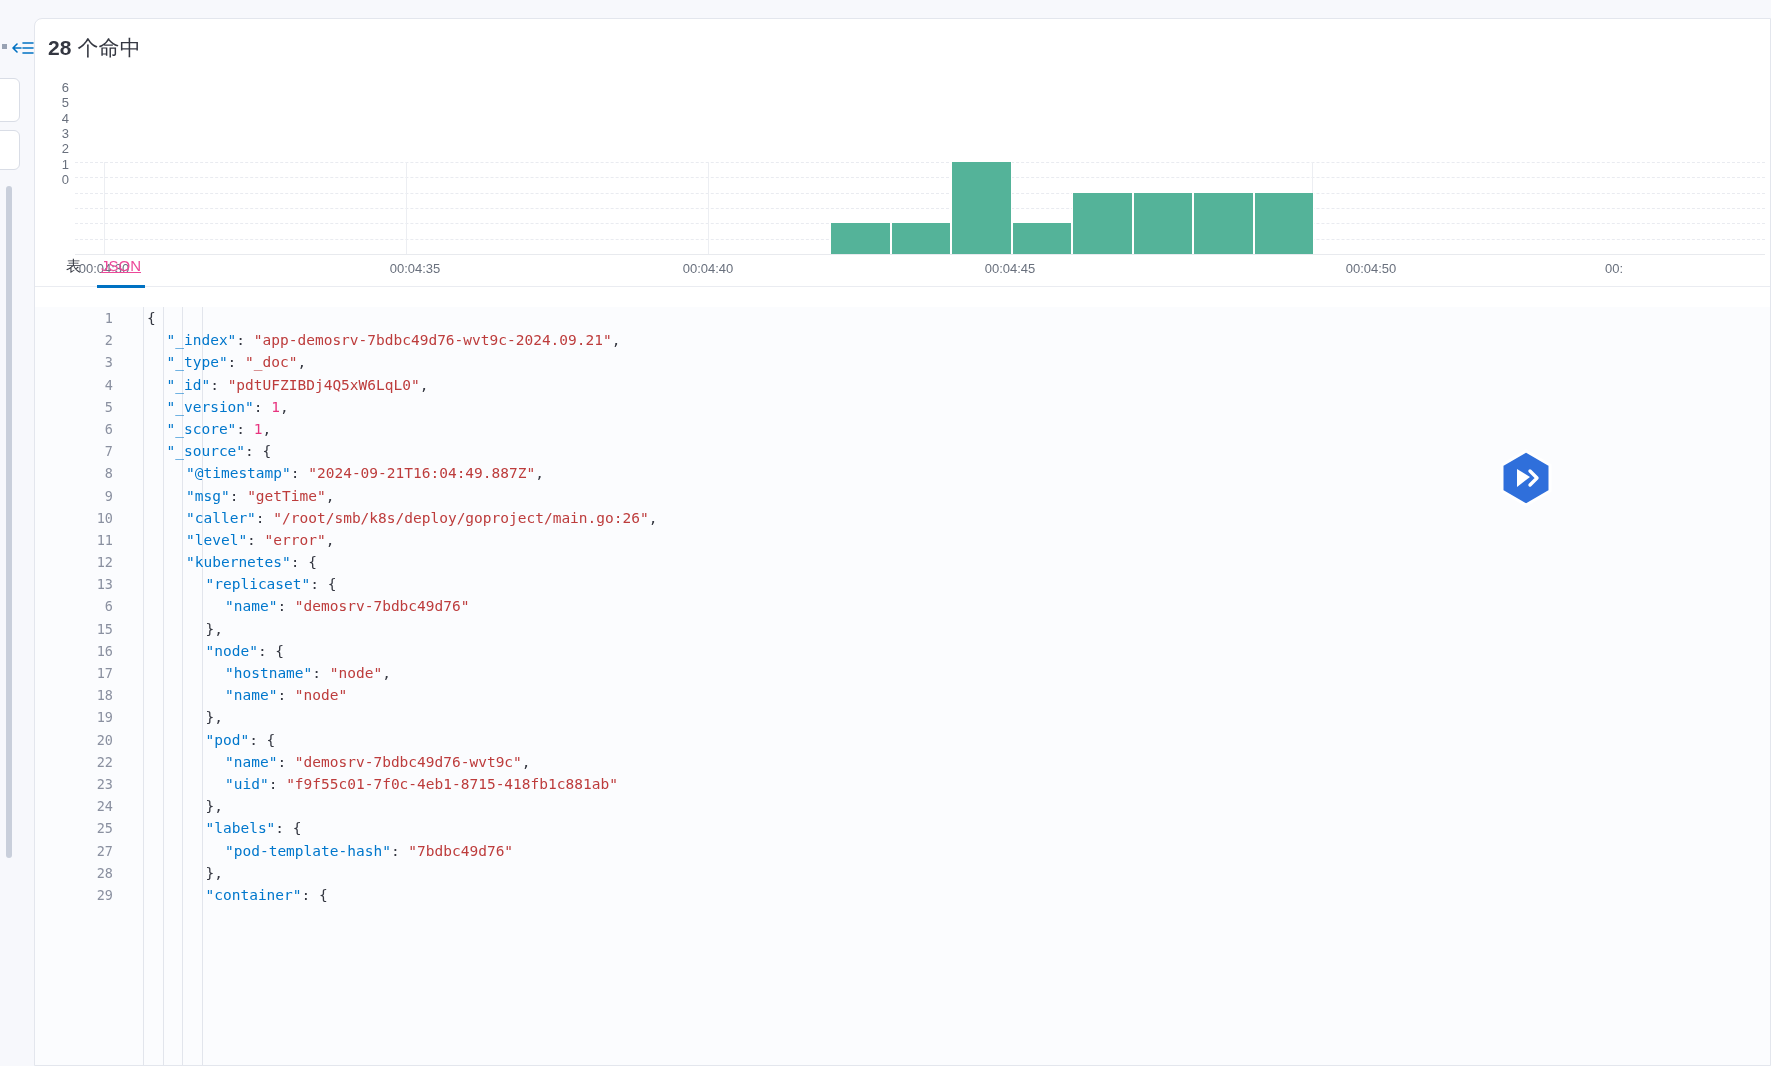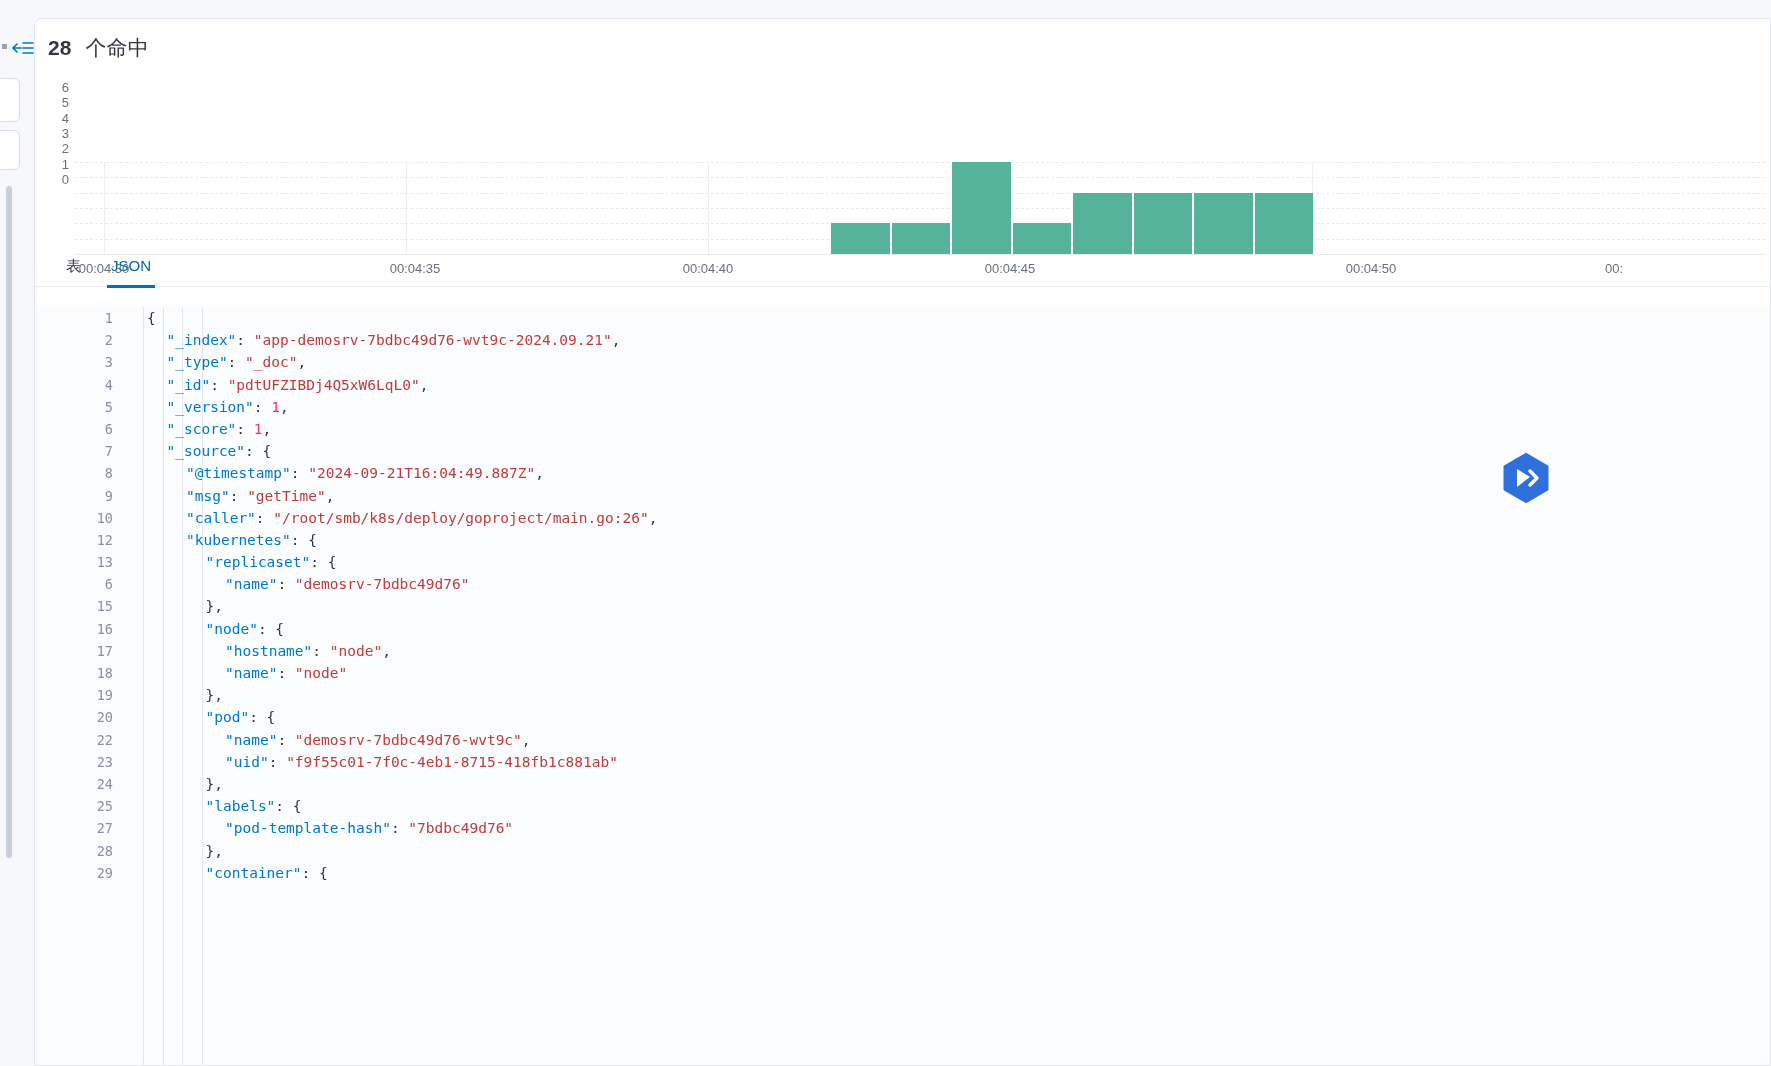--- a/index.html
+++ b/index.html
@@ -43,21 +43,21 @@
     border-top-left-radius: 8px;
     border-bottom-left-radius: 0;
     overflow: hidden;
   }
 
   .hits-title {
     position: absolute; left: 13px; top: 15px;
     font-size: 21px; color: #343741; letter-spacing: .1px;
   }
   .hits-title .num { font-weight: 700; }
-  .hits-title .lbl { font-weight: 400; margin-left: 8px; }
+  .hits-title .lbl { font-weight: 400; }
 
   
   .chart-wrap { position: absolute; left: 0; top: 62px; width: 1737px; height: 170px; }
   .y-labels {
     position: absolute; left: 12px; top: 0; width: 22px; height: 96px;
     text-align: right;
   }
   .y-labels div {
     font-size: 13px; color: #69707d; line-height: 1; height: 13.6px;
     position: absolute; right: 0; width: 22px;
@@ -96,21 +96,21 @@
   
   .tabs {
     position: absolute; left: 0; top: 232px; width: 1737px; height: 36px;
     border-bottom: 1px solid #eaecf1;
   }
   .tab {
     position: absolute; top: 0; height: 36px; line-height: 30px;
     font-size: 15px; cursor: pointer; padding: 0 4px;
   }
   .tab.inactive { left: 27px; color: #343741; }
-  .tab.active { left: 72px; color: #0369a1; }
+  .tab.active { left: 62px; color: #ec4899; text-decoration: underline; }
   .tab.active::after {
     content: ""; position: absolute; left: 0; right: 0; bottom: -1px;
     height: 3px; background: #0071c2;
   }
 
   
   .json-area {
     position: absolute; left: 0; top: 288px; width: 1737px; height: 760px;
     background: #fbfcfe;
     font-family: "DejaVu Sans Mono", monospace;
@@ -222,20 +222,21 @@
         <div class="jrow"><span class="ln">1</span><span class="jcode" style="left: 112px;"><span class="p">{</span></span></div>
         <div class="jrow"><span class="ln">2</span><span class="jcode" style="left: 131.5px;"><span class="k">"_index"</span><span class="p">: </span><span class="s">"app-demosrv-7bdbc49d76-wvt9c-2024.09.21"</span><span class="p">,</span></span></div>
         <div class="jrow"><span class="ln">3</span><span class="jcode" style="left: 131.5px;"><span class="k">"_type"</span><span class="p">: </span><span class="s">"_doc"</span><span class="p">,</span></span></div>
         <div class="jrow"><span class="ln">4</span><span class="jcode" style="left: 131.5px;"><span class="k">"_id"</span><span class="p">: </span><span class="s">"pdtUFZIBDj4Q5xW6LqL0"</span><span class="p">,</span></span></div>
         <div class="jrow"><span class="ln">5</span><span class="jcode" style="left: 131.5px;"><span class="k">"_version"</span><span class="p">: </span><span class="n">1</span><span class="p">,</span></span></div>
         <div class="jrow"><span class="ln">6</span><span class="jcode" style="left: 131.5px;"><span class="k">"_score"</span><span class="p">: </span><span class="n">1</span><span class="p">,</span></span></div>
         <div class="jrow"><span class="ln">7</span><span class="jcode" style="left: 131.5px;"><span class="k">"_source"</span><span class="p">: {</span></span></div>
         <div class="jrow"><span class="ln">8</span><span class="jcode" style="left: 151px;"><span class="k">"@timestamp"</span><span class="p">: </span><span class="s">"2024-09-21T16:04:49.887Z"</span><span class="p">,</span></span></div>
         <div class="jrow"><span class="ln">9</span><span class="jcode" style="left: 151px;"><span class="k">"msg"</span><span class="p">: </span><span class="s">"getTime"</span><span class="p">,</span></span></div>
         <div class="jrow"><span class="ln">10</span><span class="jcode" style="left: 151px;"><span class="k">"caller"</span><span class="p">: </span><span class="s">"/root/smb/k8s/deploy/goproject/main.go:26"</span><span class="p">,</span></span></div>
+        <div class="jrow"><span class="ln">11</span><span class="jcode" style="left: 151px;"><span class="k">"level"</span><span class="p">: </span><span class="s">"error"</span><span class="p">,</span></span></div>
         <div class="jrow"><span class="ln">12</span><span class="jcode" style="left: 151px;"><span class="k">"kubernetes"</span><span class="p">: {</span></span></div>
         <div class="jrow"><span class="ln">13</span><span class="jcode" style="left: 170.5px;"><span class="k">"replicaset"</span><span class="p">: {</span></span></div>
         <div class="jrow"><span class="ln">6</span><span class="jcode" style="left: 190px;"><span class="k">"name"</span><span class="p">: </span><span class="s">"demosrv-7bdbc49d76"</span></span></div>
         <div class="jrow"><span class="ln">15</span><span class="jcode" style="left: 170.5px;"><span class="p">},</span></span></div>
         <div class="jrow"><span class="ln">16</span><span class="jcode" style="left: 170.5px;"><span class="k">"node"</span><span class="p">: {</span></span></div>
         <div class="jrow"><span class="ln">17</span><span class="jcode" style="left: 190px;"><span class="k">"hostname"</span><span class="p">: </span><span class="s">"node"</span><span class="p">,</span></span></div>
         <div class="jrow"><span class="ln">18</span><span class="jcode" style="left: 190px;"><span class="k">"name"</span><span class="p">: </span><span class="s">"node"</span></span></div>
         <div class="jrow"><span class="ln">19</span><span class="jcode" style="left: 170.5px;"><span class="p">},</span></span></div>
         <div class="jrow"><span class="ln">20</span><span class="jcode" style="left: 170.5px;"><span class="k">"pod"</span><span class="p">: {</span></span></div>
         <div class="jrow"><span class="ln">22</span><span class="jcode" style="left: 190px;"><span class="k">"name"</span><span class="p">: </span><span class="s">"demosrv-7bdbc49d76-wvt9c"</span><span class="p">,</span></span></div>

